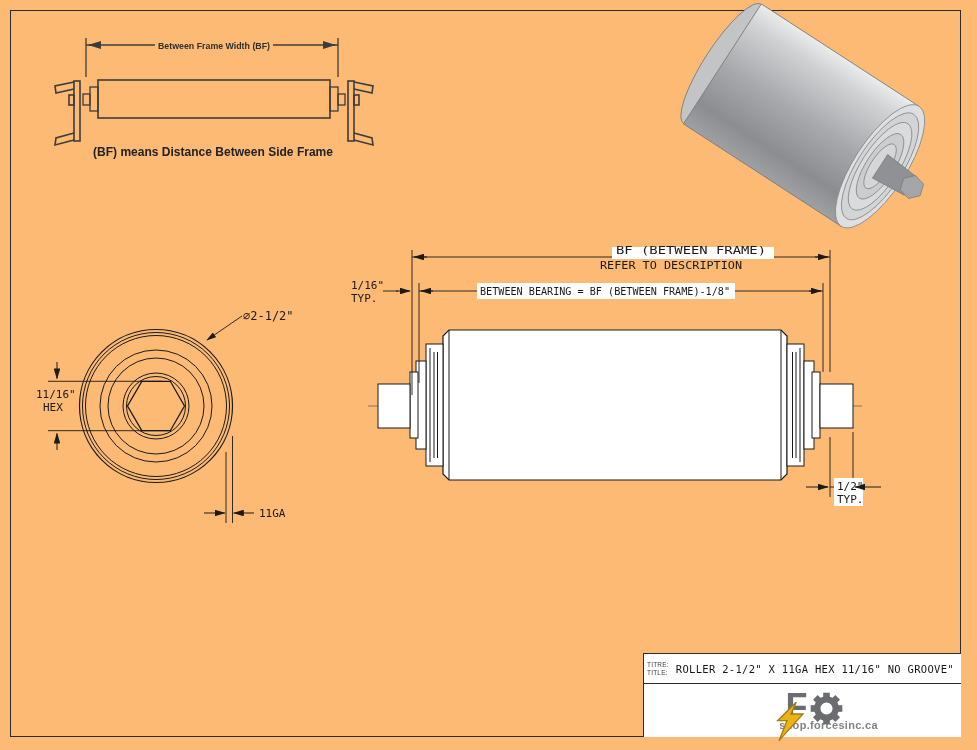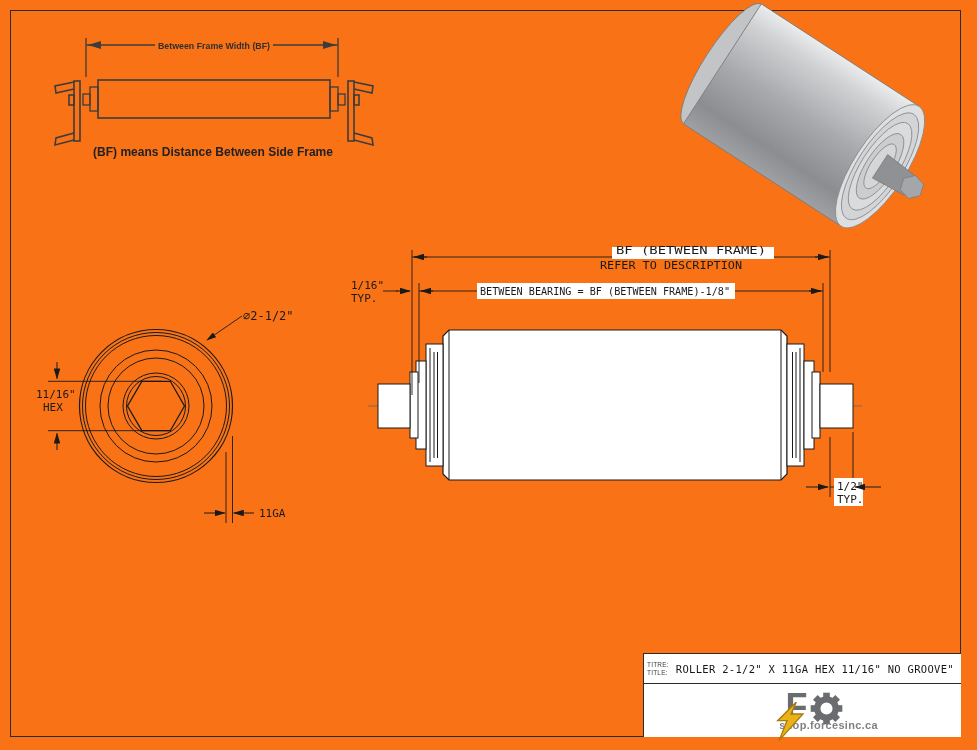--- a/index.html
+++ b/index.html
@@ -1,16 +1,16 @@
 <!DOCTYPE html>
 <html><head>
 <meta charset="utf-8">
 <style>
   html,body{margin:0;padding:0;background:#fff;}
-  .sheet{position:relative;width:977px;height:750px;background:#f97316;overflow:hidden;
+  .sheet{position:relative;width:977px;height:750px;background:#fdba74;overflow:hidden;
          font-family:"DejaVu Sans Mono",monospace;text-decoration:underline;}
   .frame{position:absolute;left:10px;top:10px;width:951px;height:727px;
          border:1.5px solid #2b2b2b;box-sizing:border-box;}
   svg text{font-family:"DejaVu Sans Mono",monospace;fill:#1a1a1a;}
   .cad{stroke:#1a1a1a;fill:none;stroke-width:1;}
   
   .tblock{position:absolute;left:643px;top:653px;width:318px;height:84px;
           box-sizing:border-box;border-top:1.5px solid #2b2b2b;border-left:1.5px solid #2b2b2b;
           background:#fff;}
   .trow1{height:30px;box-sizing:border-box;border-bottom:1.5px solid #2b2b2b;

